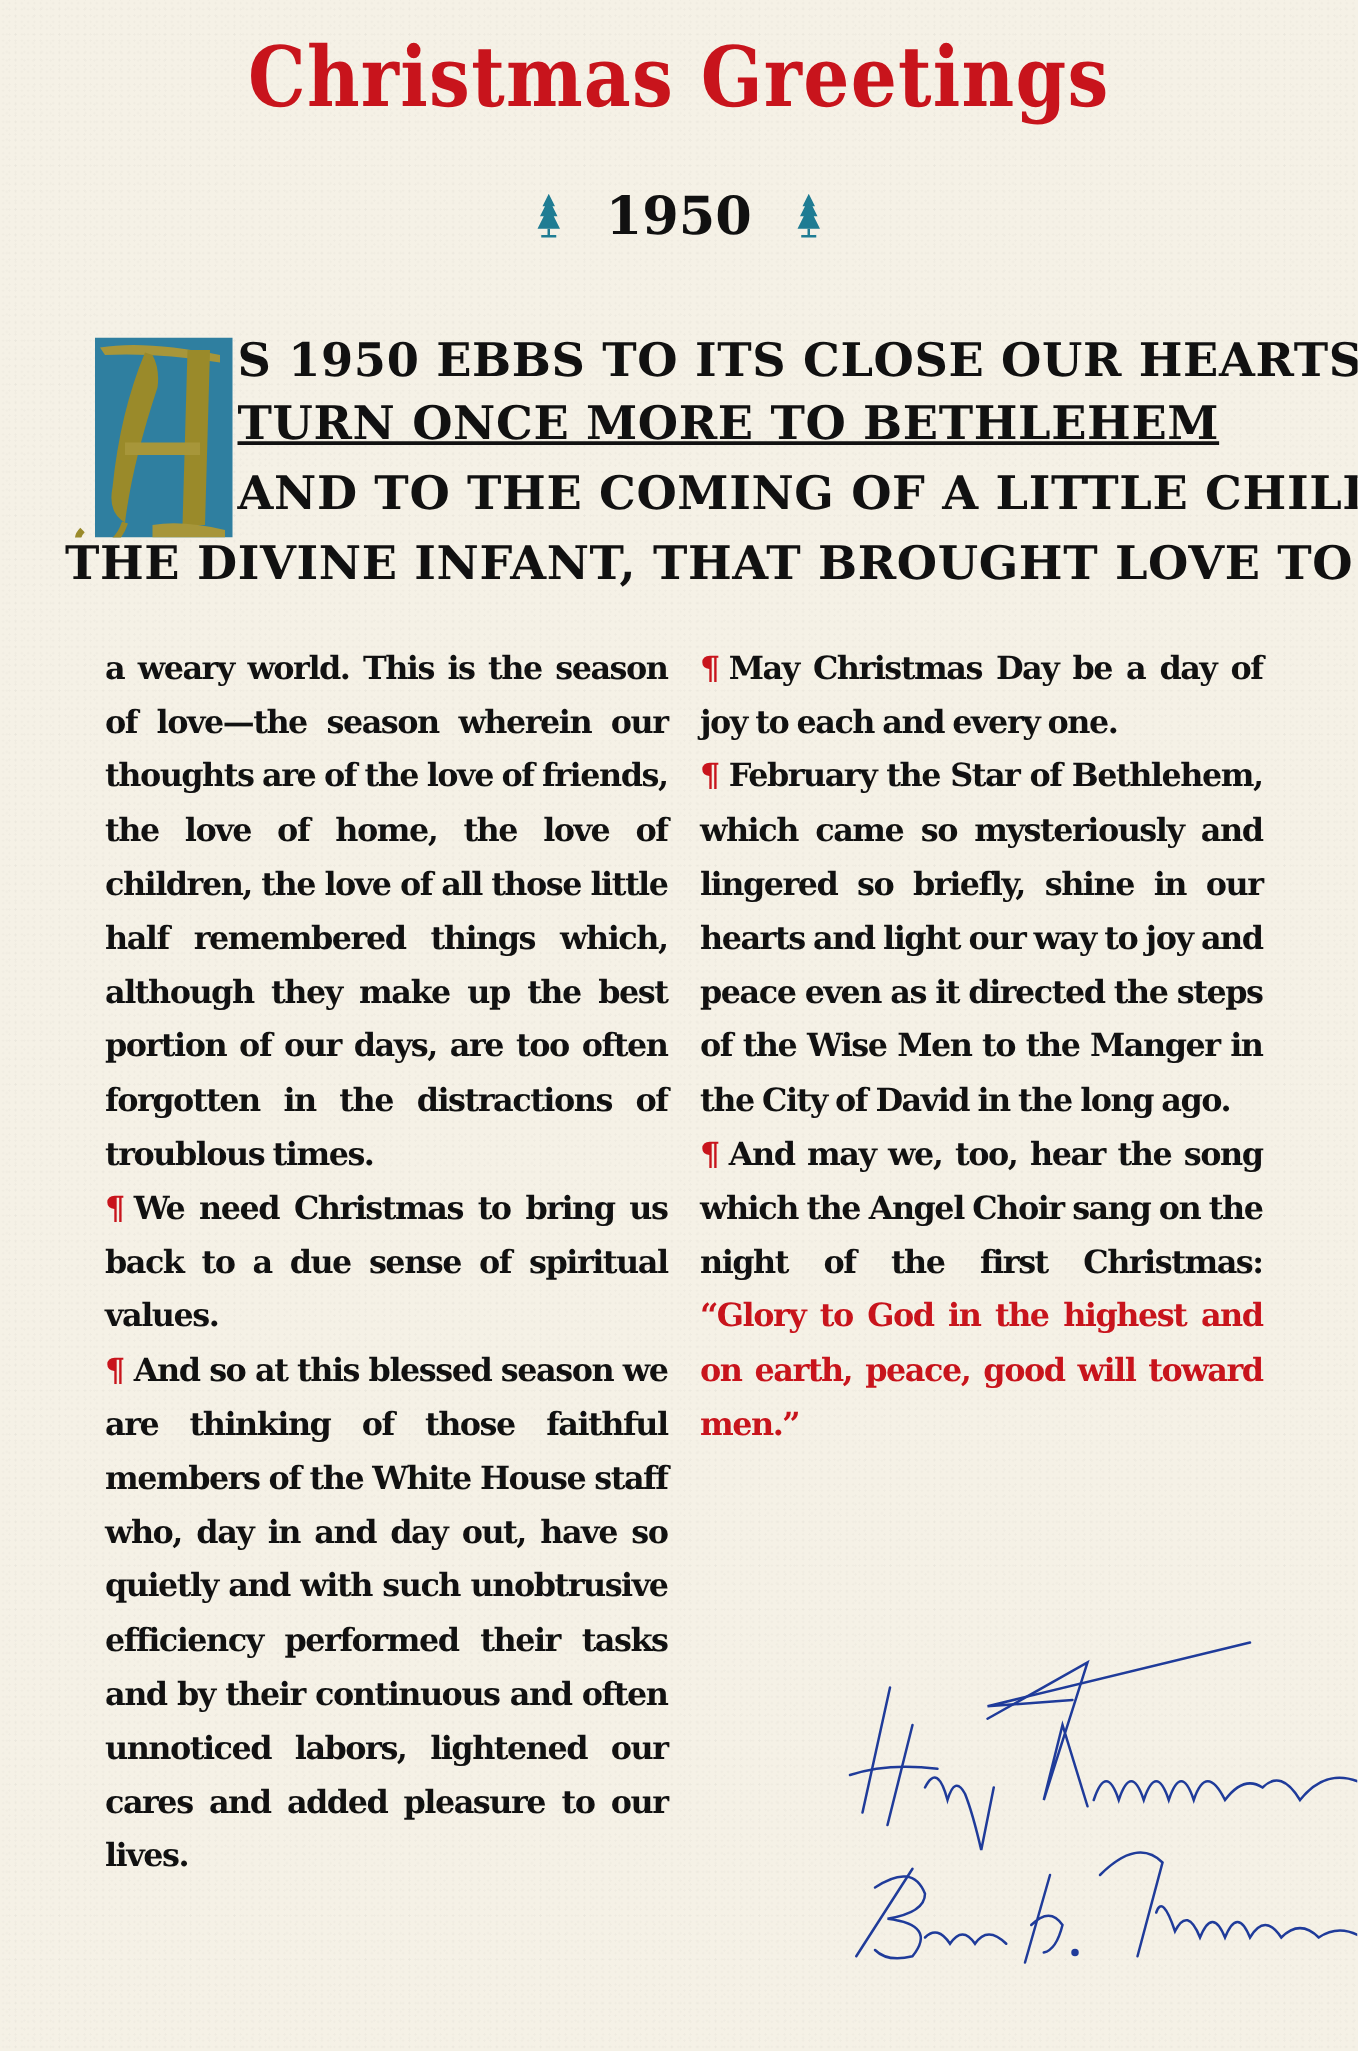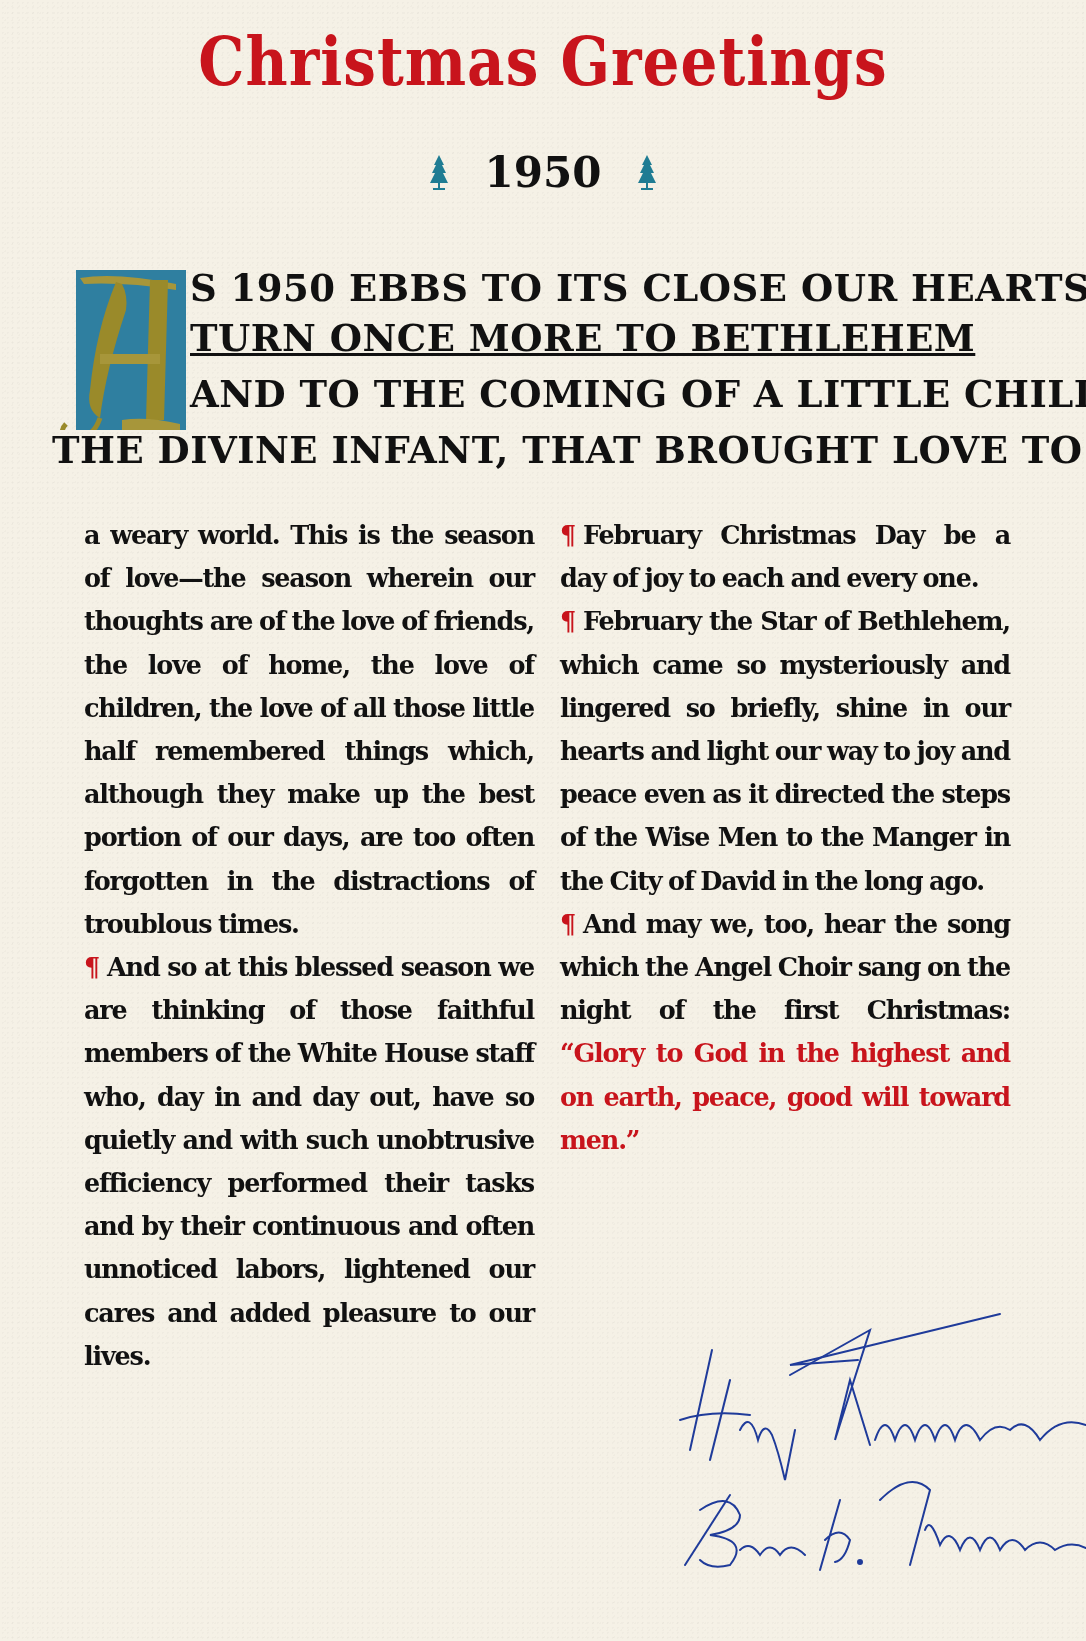--- a/index.html
+++ b/index.html
@@ -96,27 +96,30 @@
     <div class="intro-line" style="top:54px; left:172px;text-decoration:underline;">TURN ONCE MORE TO BETHLEHEM</div>
     <div class="intro-line" style="top:110px; left:172px;">AND TO THE COMING OF A LITTLE CHILD,</div>
     <div class="intro-line" style="top:166px; left:34px;text-align:right;">THE DIVINE INFANT, THAT BROUGHT LOVE TO</div>
   </div>
 
   <div class="col col-left condensed">
     <p>
       <span>a weary world. This is the season of love—the season wherein our thoughts are of the love of friends, the love of home, the love of children, the love of all those little half remembered things which, although they make up the best portion of our days, are too often forgotten in the distractions of troublous times.</span>
     </p>
     <p>
+      <span class="pilcrow">¶</span><span>We need Christmas to bring us back to a due sense of spiritual values.</span>
+    </p>
+    <p>
       <span class="pilcrow">¶</span><span>And so at this blessed season we are thinking of those faithful members of the White House staff who, day in and day out, have so quietly and with such unobtrusive efficiency performed their tasks and by their continuous and often unnoticed labors, lightened our cares and added pleasure to our lives.</span>
     </p>
   </div>
 
   <div class="col col-right condensed">
     <p>
-      <span class="pilcrow">¶</span><span>February Christmas Day be a day of joy to each and every one.</span>
+      <span class="pilcrow">¶</span><span>May Christmas Day be a day of joy to each and every one.</span>
     </p>
     <p>
       <span class="pilcrow">¶</span><span>February the Star of Bethlehem, which came so mysteriously and lingered so briefly, shine in our hearts and light our way to joy and peace even as it directed the steps of the Wise Men to the Manger in the City of David in the long ago.</span>
     </p>
     <p>
       <span class="pilcrow">¶</span><span>And may we, too, hear the song which the Angel Choir sang on the night of the first Christmas: </span><span class="red">“Glory to God in the highest and on earth, peace, good will toward men.”</span>
     </p>
   </div>
 
   <svg class="signatures" viewBox="0 0 446 320">

